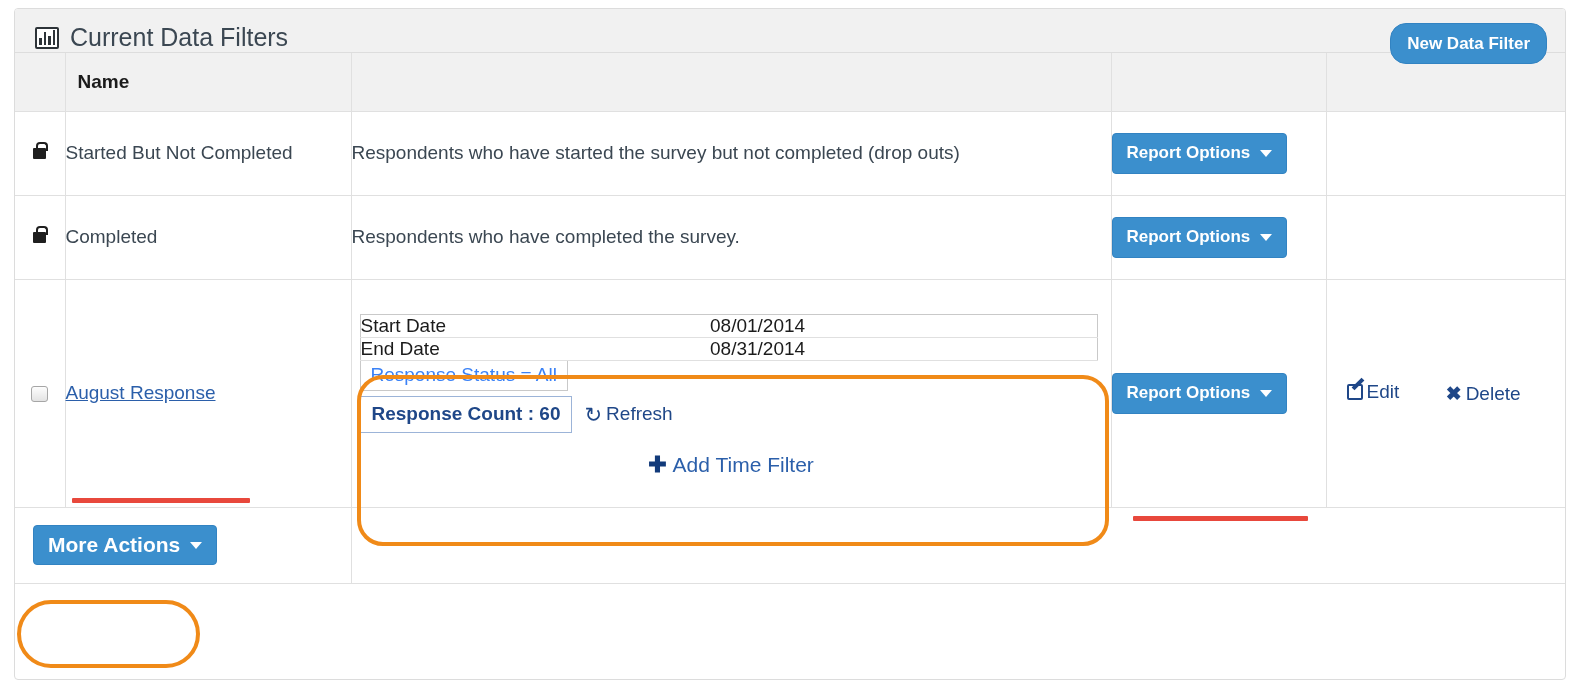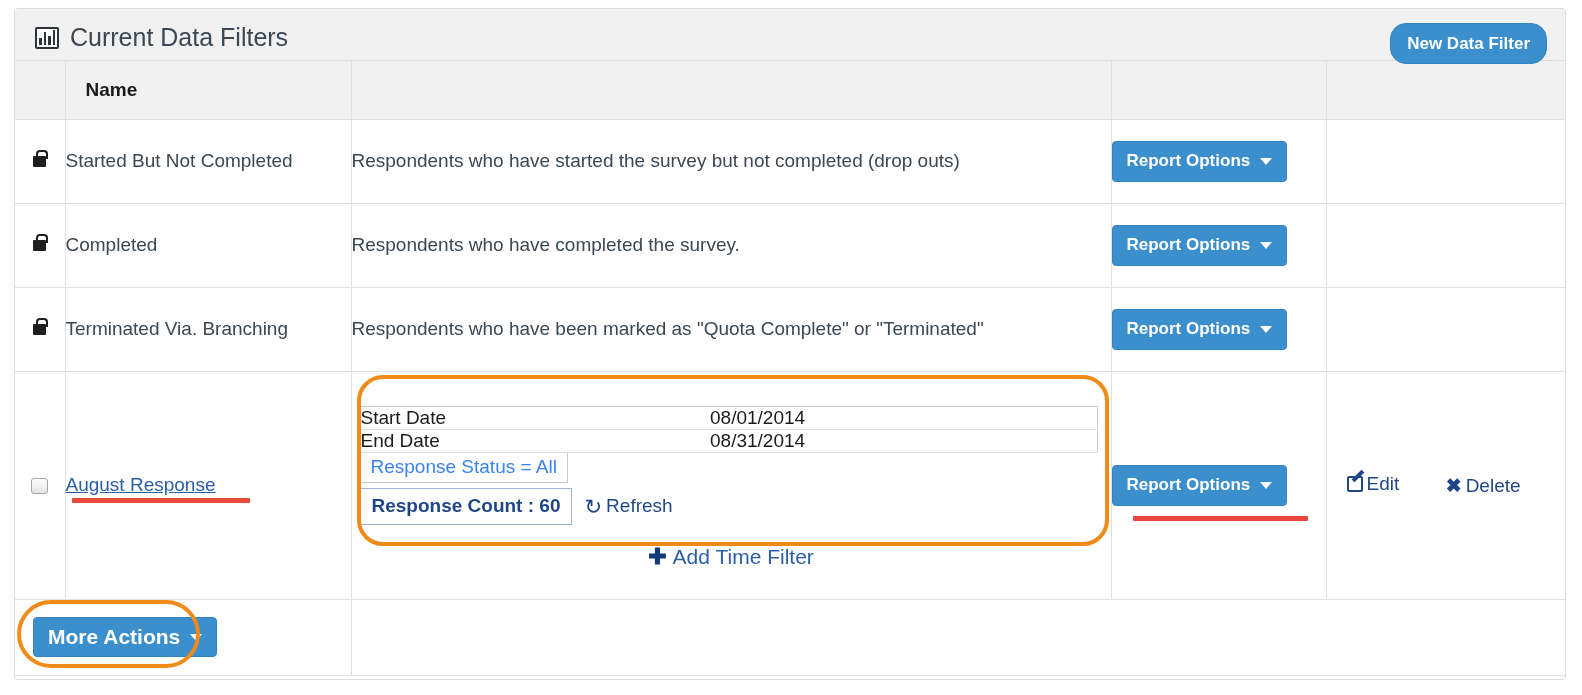--- a/index.html
+++ b/index.html
@@ -22,21 +22,21 @@
     left: 14px;
     top: 8px;
     width: 1552px;
     height: 672px;
     border: 1px solid #dcdcdc;
     border-radius: 4px;
     background: #ffffff;
   }
   .panel-heading {
     position: relative;
-    height: 52px;
+    height: 44px;
     background: #f1f1f1;
     border-bottom: 1px solid #dddddd;
     border-radius: 3px 3px 0 0;
   }
   .panel-title {
     position: absolute;
     left: 20px;
     top: 14px;
     display: flex;
     align-items: center;
@@ -112,21 +112,21 @@
   .col-act    { width: 239px; }
 
   thead th {
     background: #f1f1f1;
     height: 58px;
     font-size: 19px;
     color: #1b1b1b;
     font-weight: bold;
     text-align: left;
   }
-  thead th.col-name { padding-left: 20px; }
+  thead th.col-name { padding-left: 12px; }
   thead th.sep { border-left: 1px solid #e0e0e0; }
 
   tbody td { background: #ffffff; }
   tbody td.sep { border-left: 1px solid #e0e0e0; }
 
   .lock-cell { text-align: center; }
   .lock-icon {
     display: inline-block;
     position: relative;
     width: 13px; height: 11px;
@@ -375,34 +375,20 @@
           <td class="desc-cell sep">Respondents who have completed the survey.</td>
           <td class="report-cell sep">
             <button class="btn btn-report">
               <span>Report Options</span>
               <span class="caret"></span>
             </button>
           </td>
           <td class="sep"></td>
         </tr>
 
-        <tr style="height:84px">
-          <td class="lock-cell">
-            <span class="lock-icon"></span>
-          </td>
-          <td class="name-cell sep">Terminated Via. Branching</td>
-          <td class="desc-cell sep">Respondents who have been marked as "Quota Complete" or "Terminated"</td>
-          <td class="report-cell sep">
-            <button class="btn btn-report">
-              <span>Report Options</span>
-              <span class="caret"></span>
-            </button>
-          </td>
-          <td class="sep"></td>
-        </tr>
 
         <tr style="height:228px">
           <td class="lock-cell">
             <span class="checkbox"></span>
           </td>
           <td class="name-cell sep">
             <span class="link-name">August Response</span>
           </td>
           <td class="desc-cell sep">
             <div class="filter-detail-wrap">

